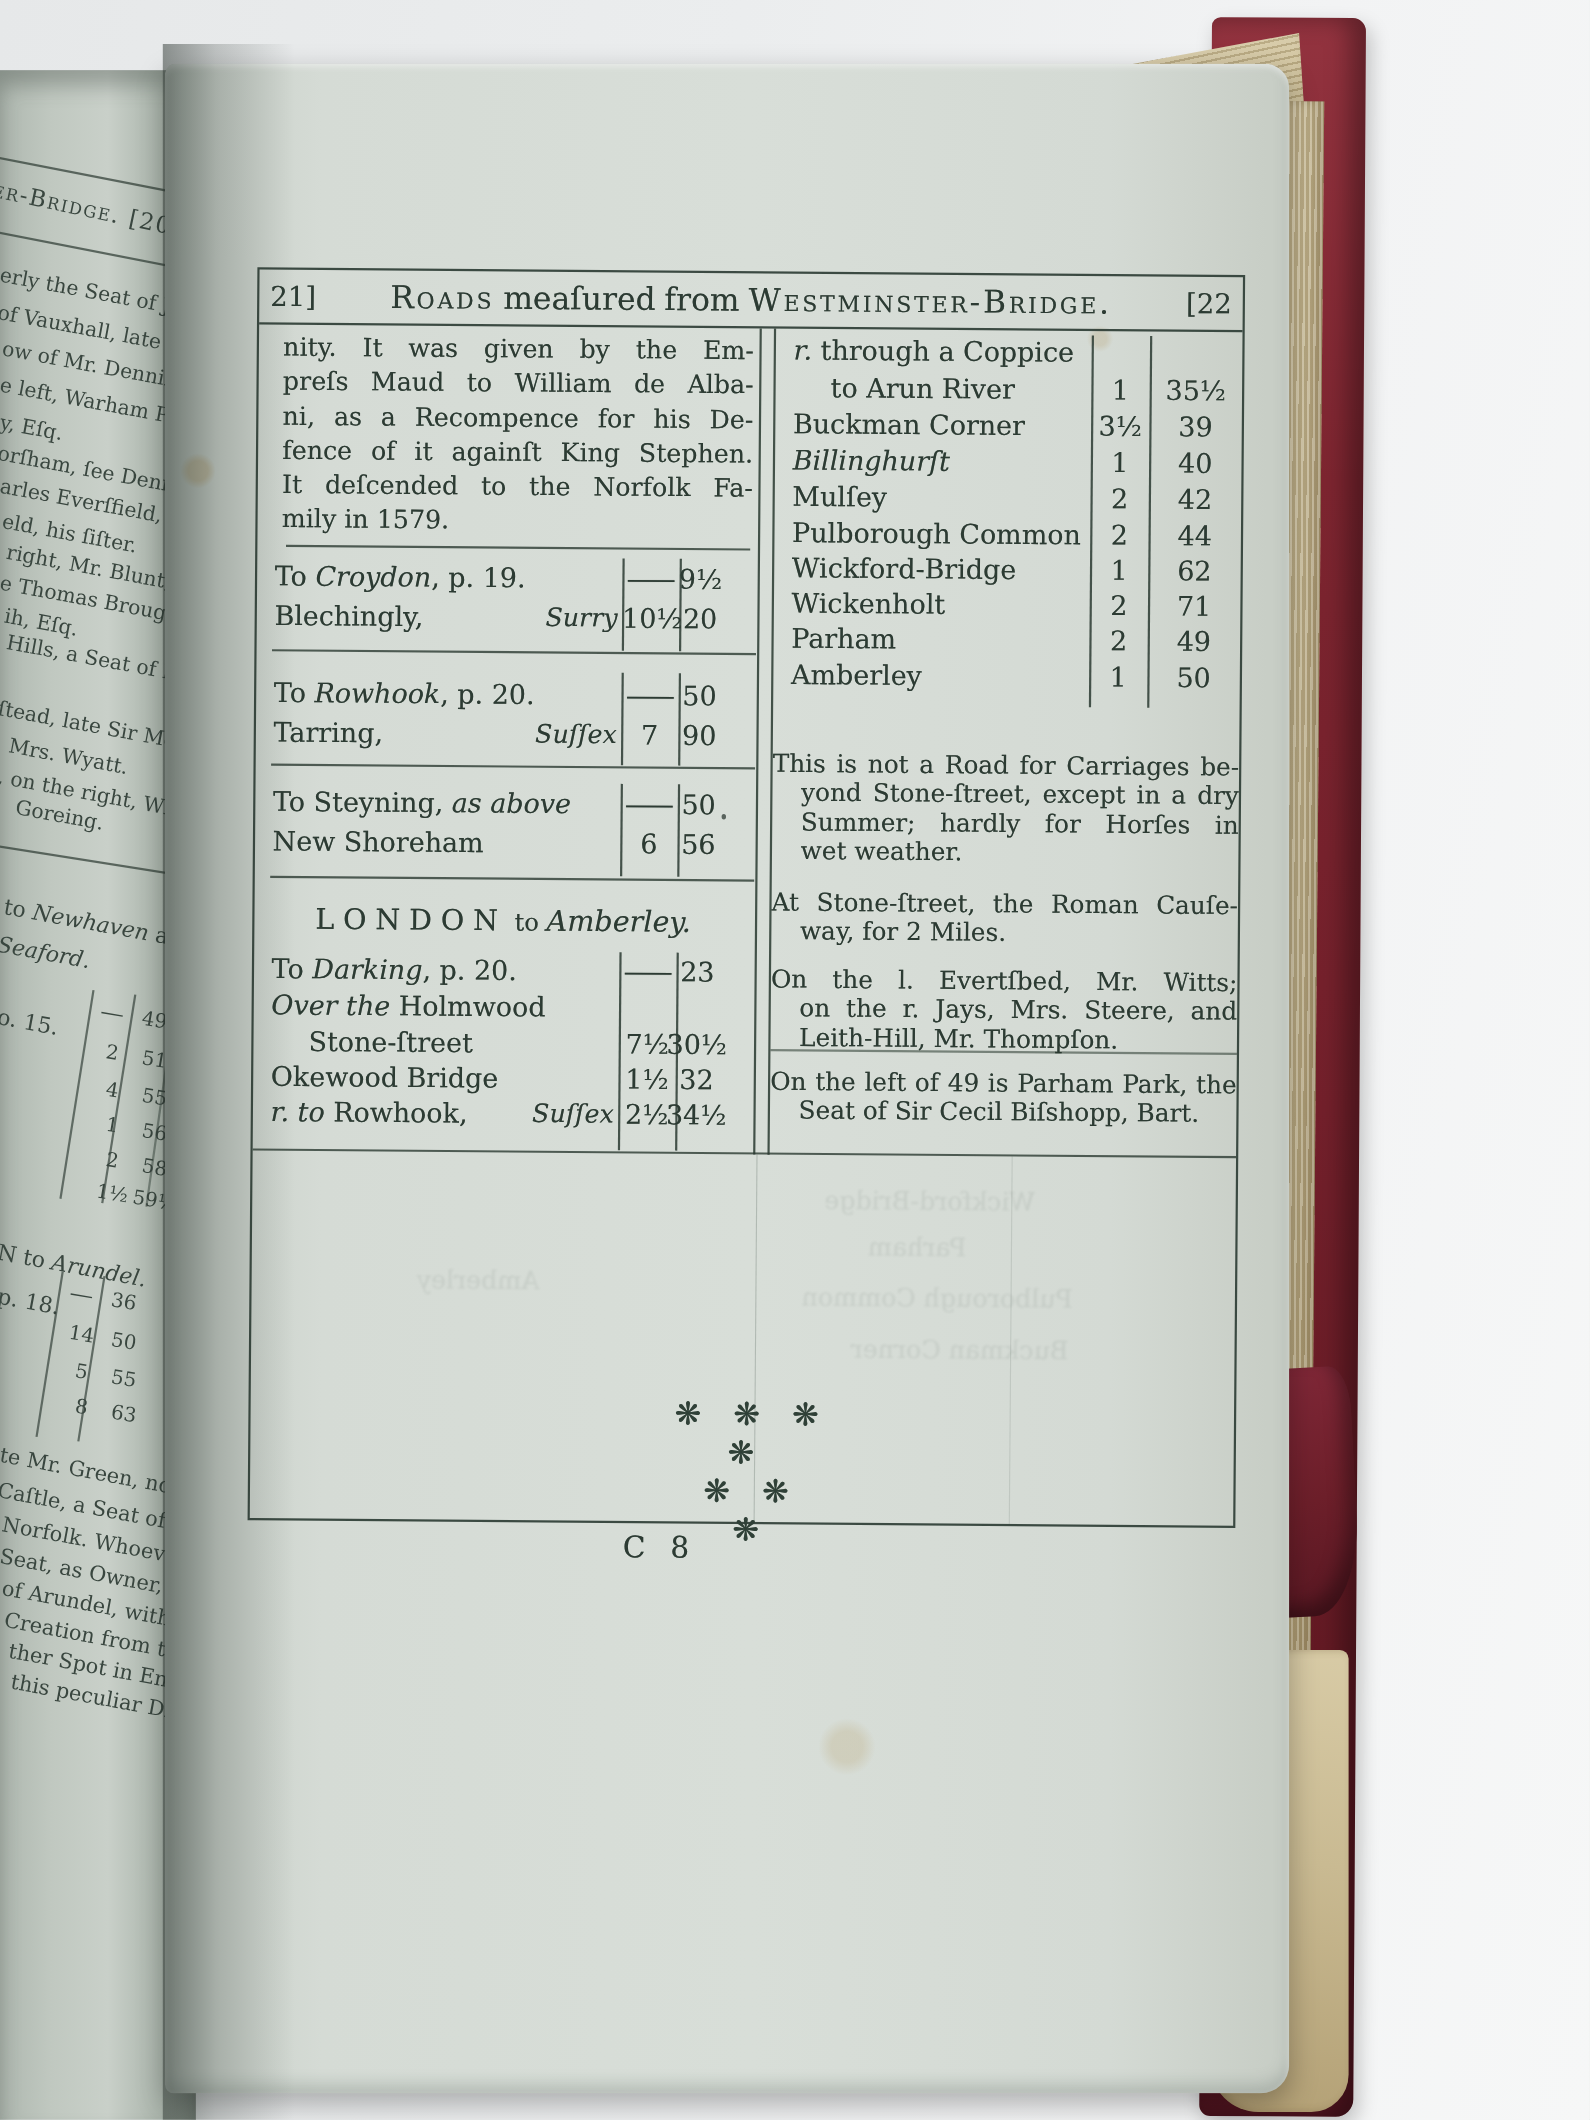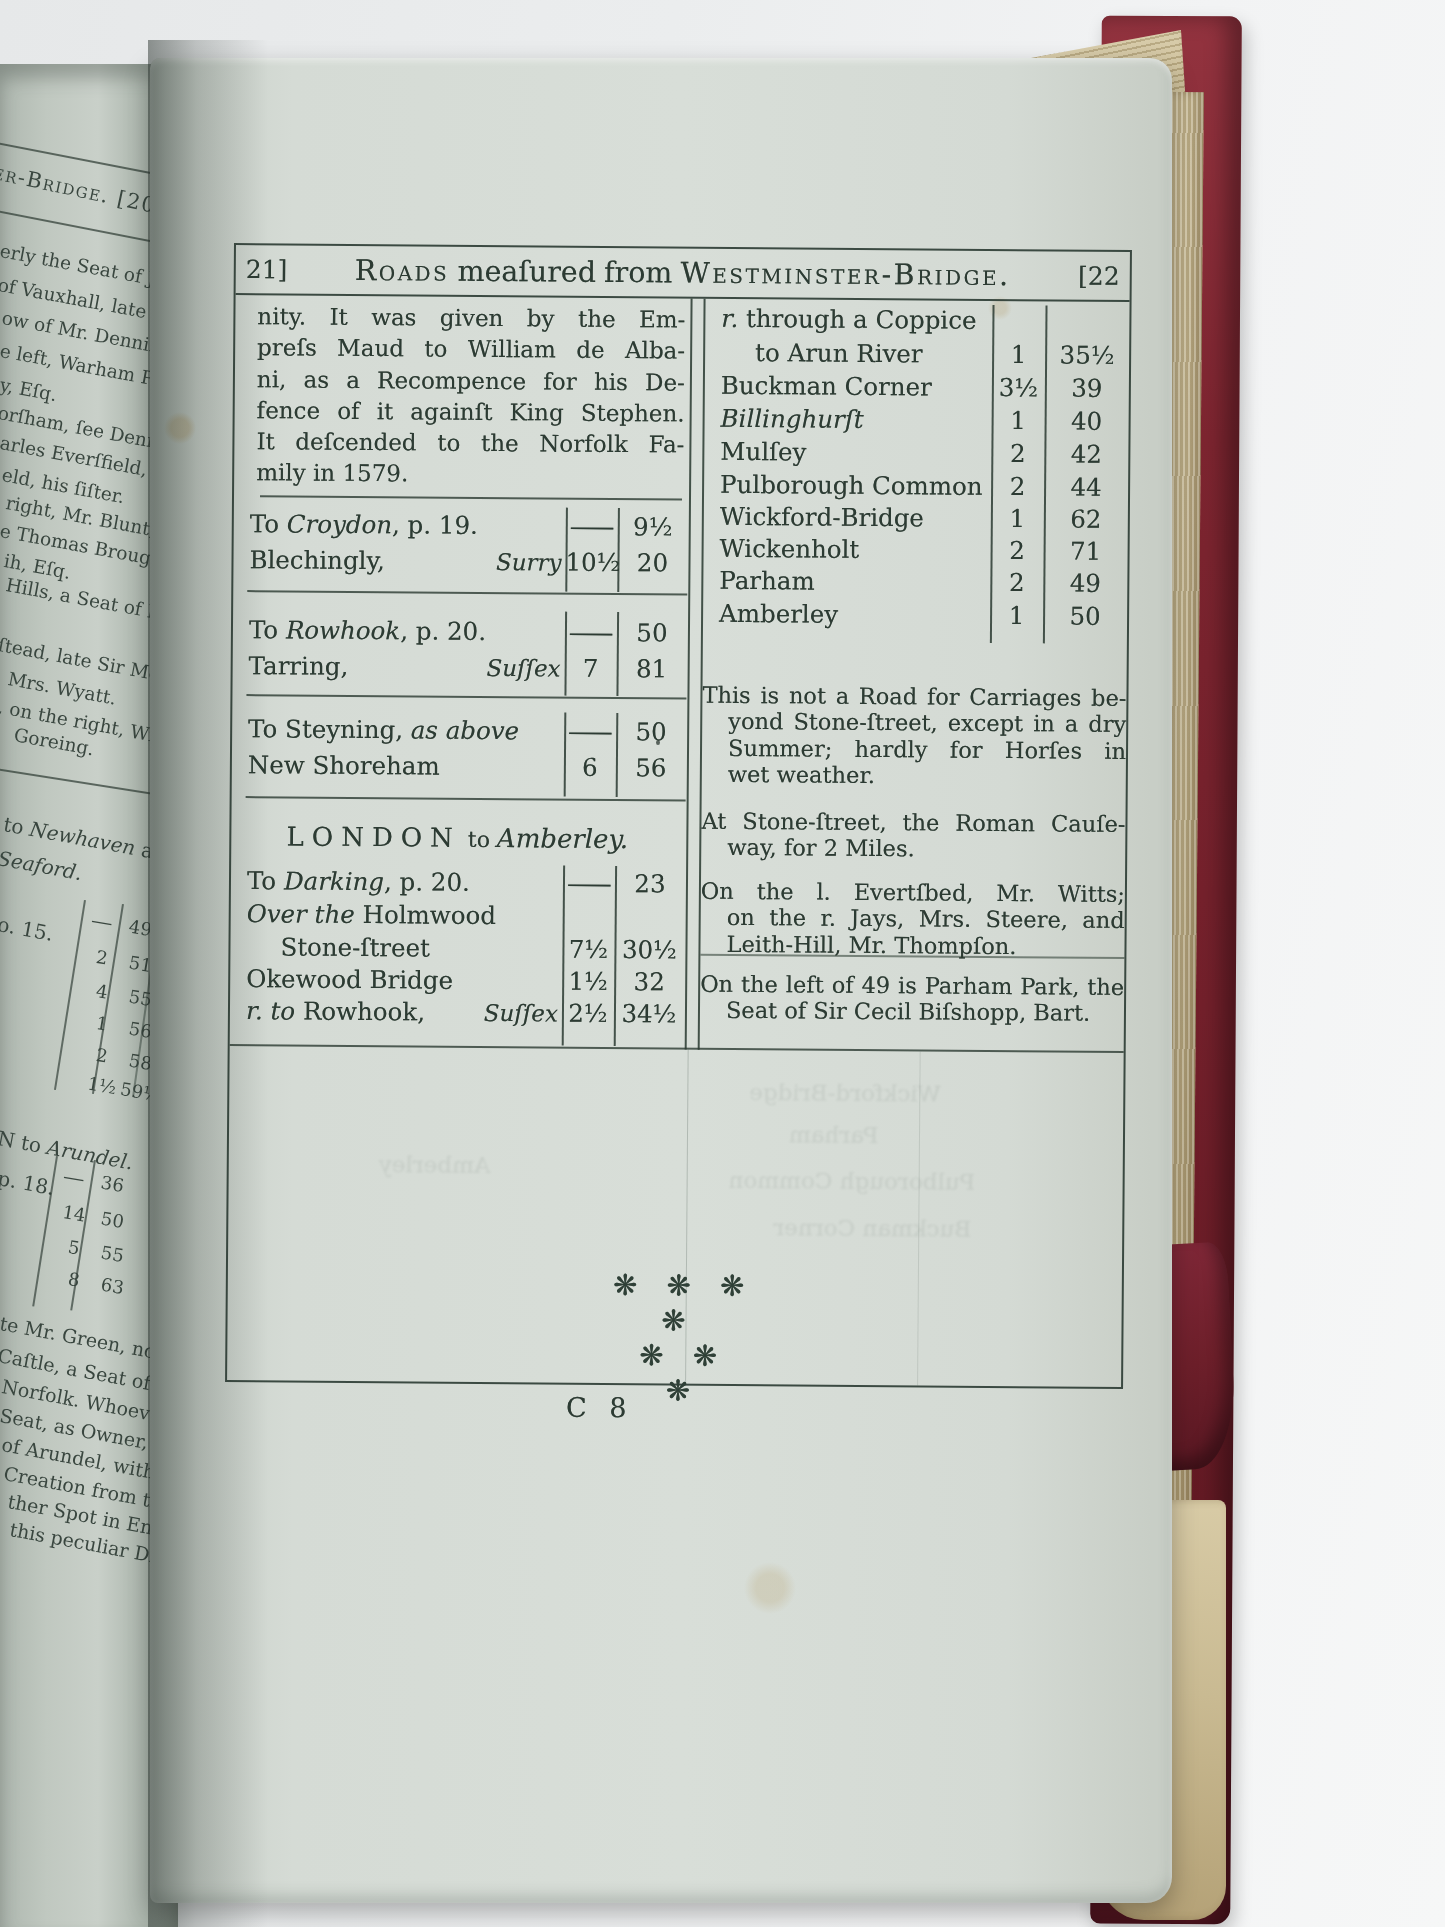--- a/index.html
+++ b/index.html
@@ -77,21 +77,21 @@
 
   .para{position:absolute;left:22px;top:56px;width:428px;font-size:23px;line-height:31.3px;}
   .para div{text-align:justify;text-align-last:justify;}
   .para div:last-child{text-align-last:left;}
 
   .trow{position:absolute;left:14px;width:438px;height:34px;font-size:24.5px;white-space:nowrap;}
   .trow .nm{position:absolute;left:2px;top:0;}
   .trow .nm.ind{left:36px;}
   .trow .cty{position:absolute;left:0;width:314px;text-align:right;font-style:italic;font-size:23px;top:2px;}
   .trow .d{position:absolute;left:318px;width:52px;text-align:center;}
-  .trow .m{position:absolute;left:372px;width:66px;text-align:center;}
+  .trow .m{position:absolute;left:356px;width:66px;text-align:center;}
   .dash{display:inline-block;transform:scaleX(1.9);}
   .lpr .dash{transform:scaleX(1.2);}
 
   .lheading{position:absolute;left:0;top:576px;width:452px;text-align:center;white-space:nowrap;}
   .lheading .big{font-size:26px;letter-spacing:8px;}
   .lheading .mid{font-size:22px;}
   .lheading .it{font-style:italic;font-size:26px;}
 
   .rrow{position:absolute;left:470px;width:424px;height:33px;font-size:24.5px;white-space:nowrap;}
   .rrow .nm{position:absolute;left:16px;top:0;}
@@ -268,21 +268,21 @@
         <div class="vl" style="left:384px;top:364px;height:84px;"></div>
         <div class="trow" style="top:370px;">
           <span class="nm"><span>To </span><span class="i">Rowhook</span><span>, p. 20.</span></span>
           <span class="d"><span class="dash">—</span></span>
           <span class="m">50</span>
         </div>
         <div class="trow" style="top:406px;">
           <span class="nm">Tarring,</span>
           <span class="cty">Suſſex</span>
           <span class="d">7</span>
-          <span class="m">81</span>
+          <span class="m">90</span>
         </div>
 
         <div class="hrule" style="left:14px;top:449px;width:440px;"></div>
 
         <div class="vl" style="left:332px;top:465px;height:84px;"></div>
         <div class="vl" style="left:384px;top:465px;height:84px;"></div>
         <div class="trow" style="top:469px;">
           <span class="nm"><span>To Steyning, </span><span class="i">as above</span></span>
           <span class="d"><span class="dash">—</span></span>
           <span class="m">50</span>

